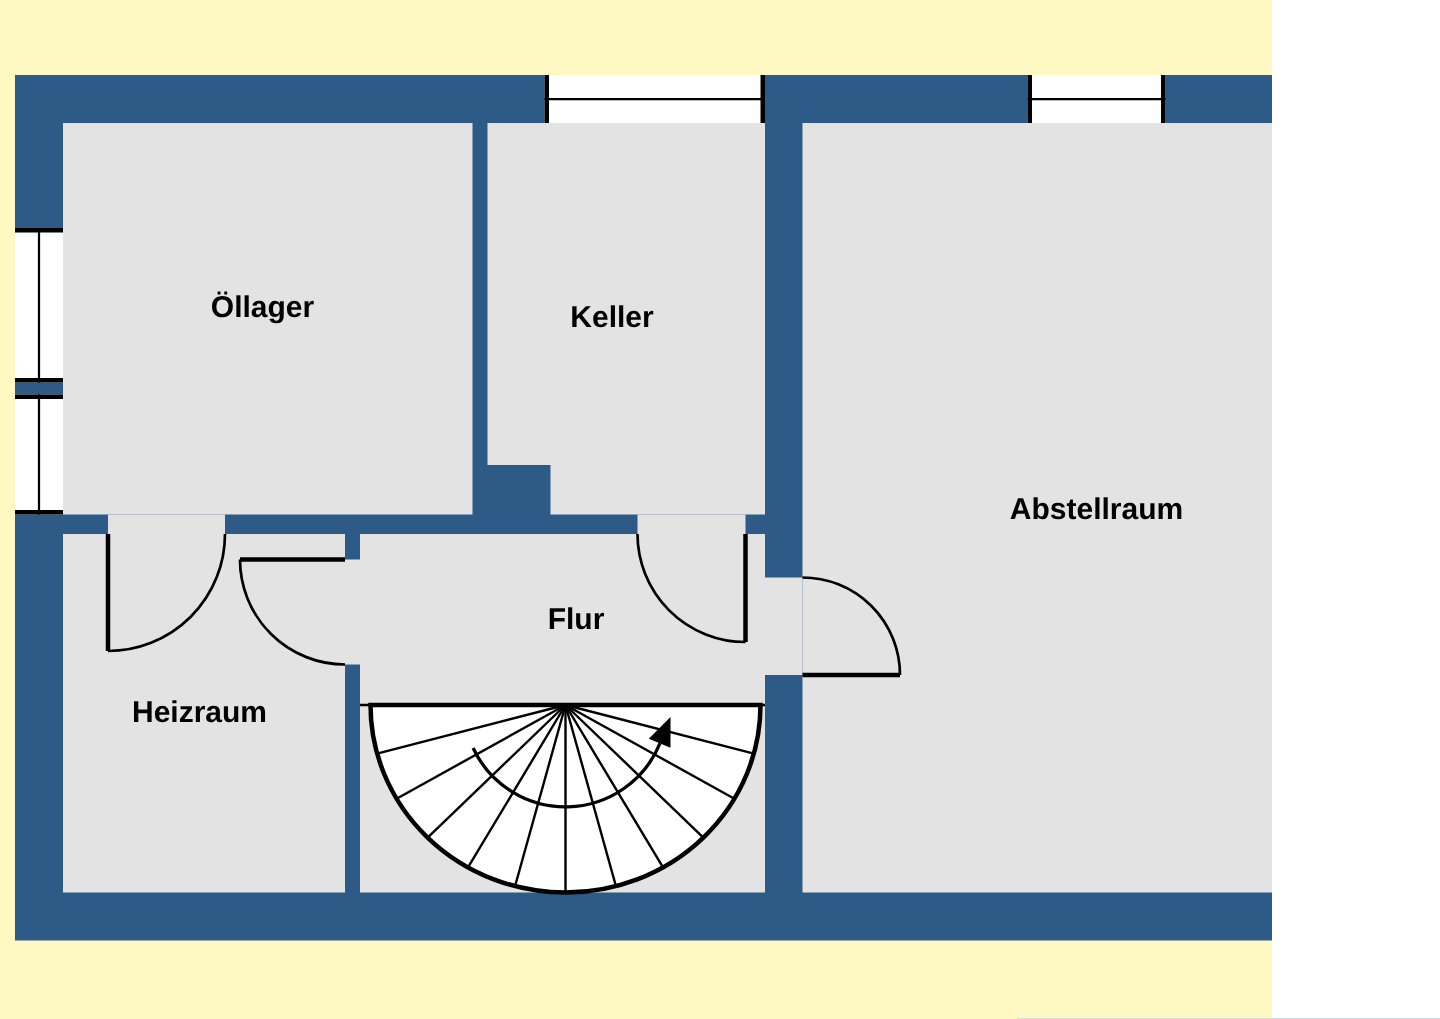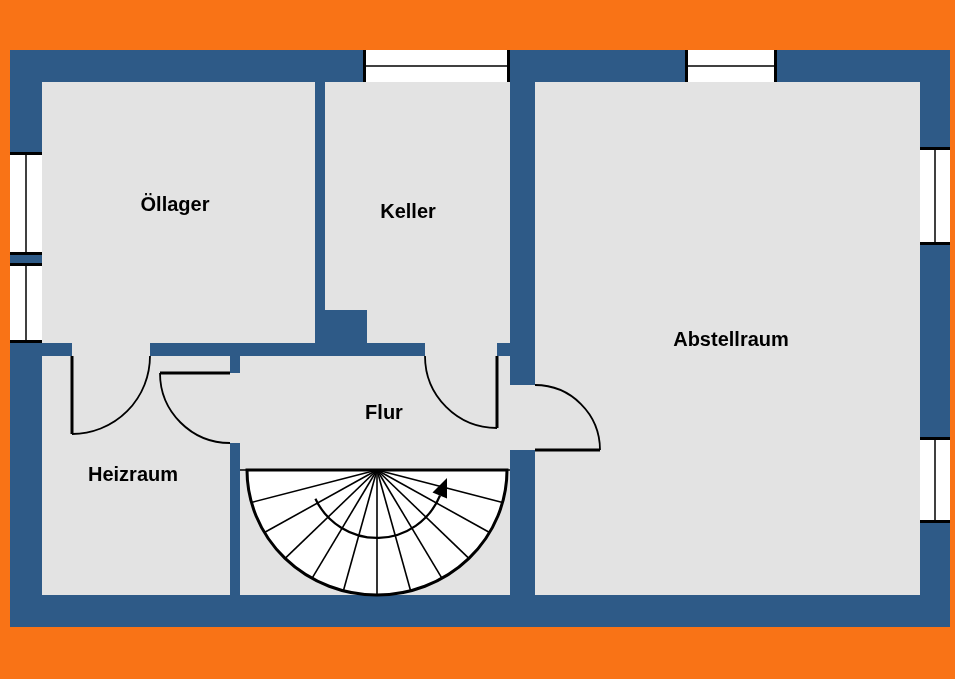--- a/index.html
+++ b/index.html
@@ -1,20 +1,20 @@
 <!DOCTYPE html>
 <html><head>
 <meta charset="utf-8">
 <style>
   html, body { margin: 0; padding: 0; background: #ffffff; }
   .stage {
     position: relative;
-    width: 955px;
+    width: 848px;
     height: 679px;
-    background: #f97316;
+    background: #fef9c3;
     font-family: "Liberation Sans", sans-serif;
     overflow: hidden;
   }
   svg { display: block; }
   .wall   { fill: #2e5a87; }
   .floor  { fill: #e3e3e3; }
   .opening{ fill: #e3e3e3; }
   .glass  { fill: #ffffff; }
   .frame  { stroke: #000000; stroke-width: 1.5; }
   .cap    { stroke: #000000; stroke-width: 3; }

